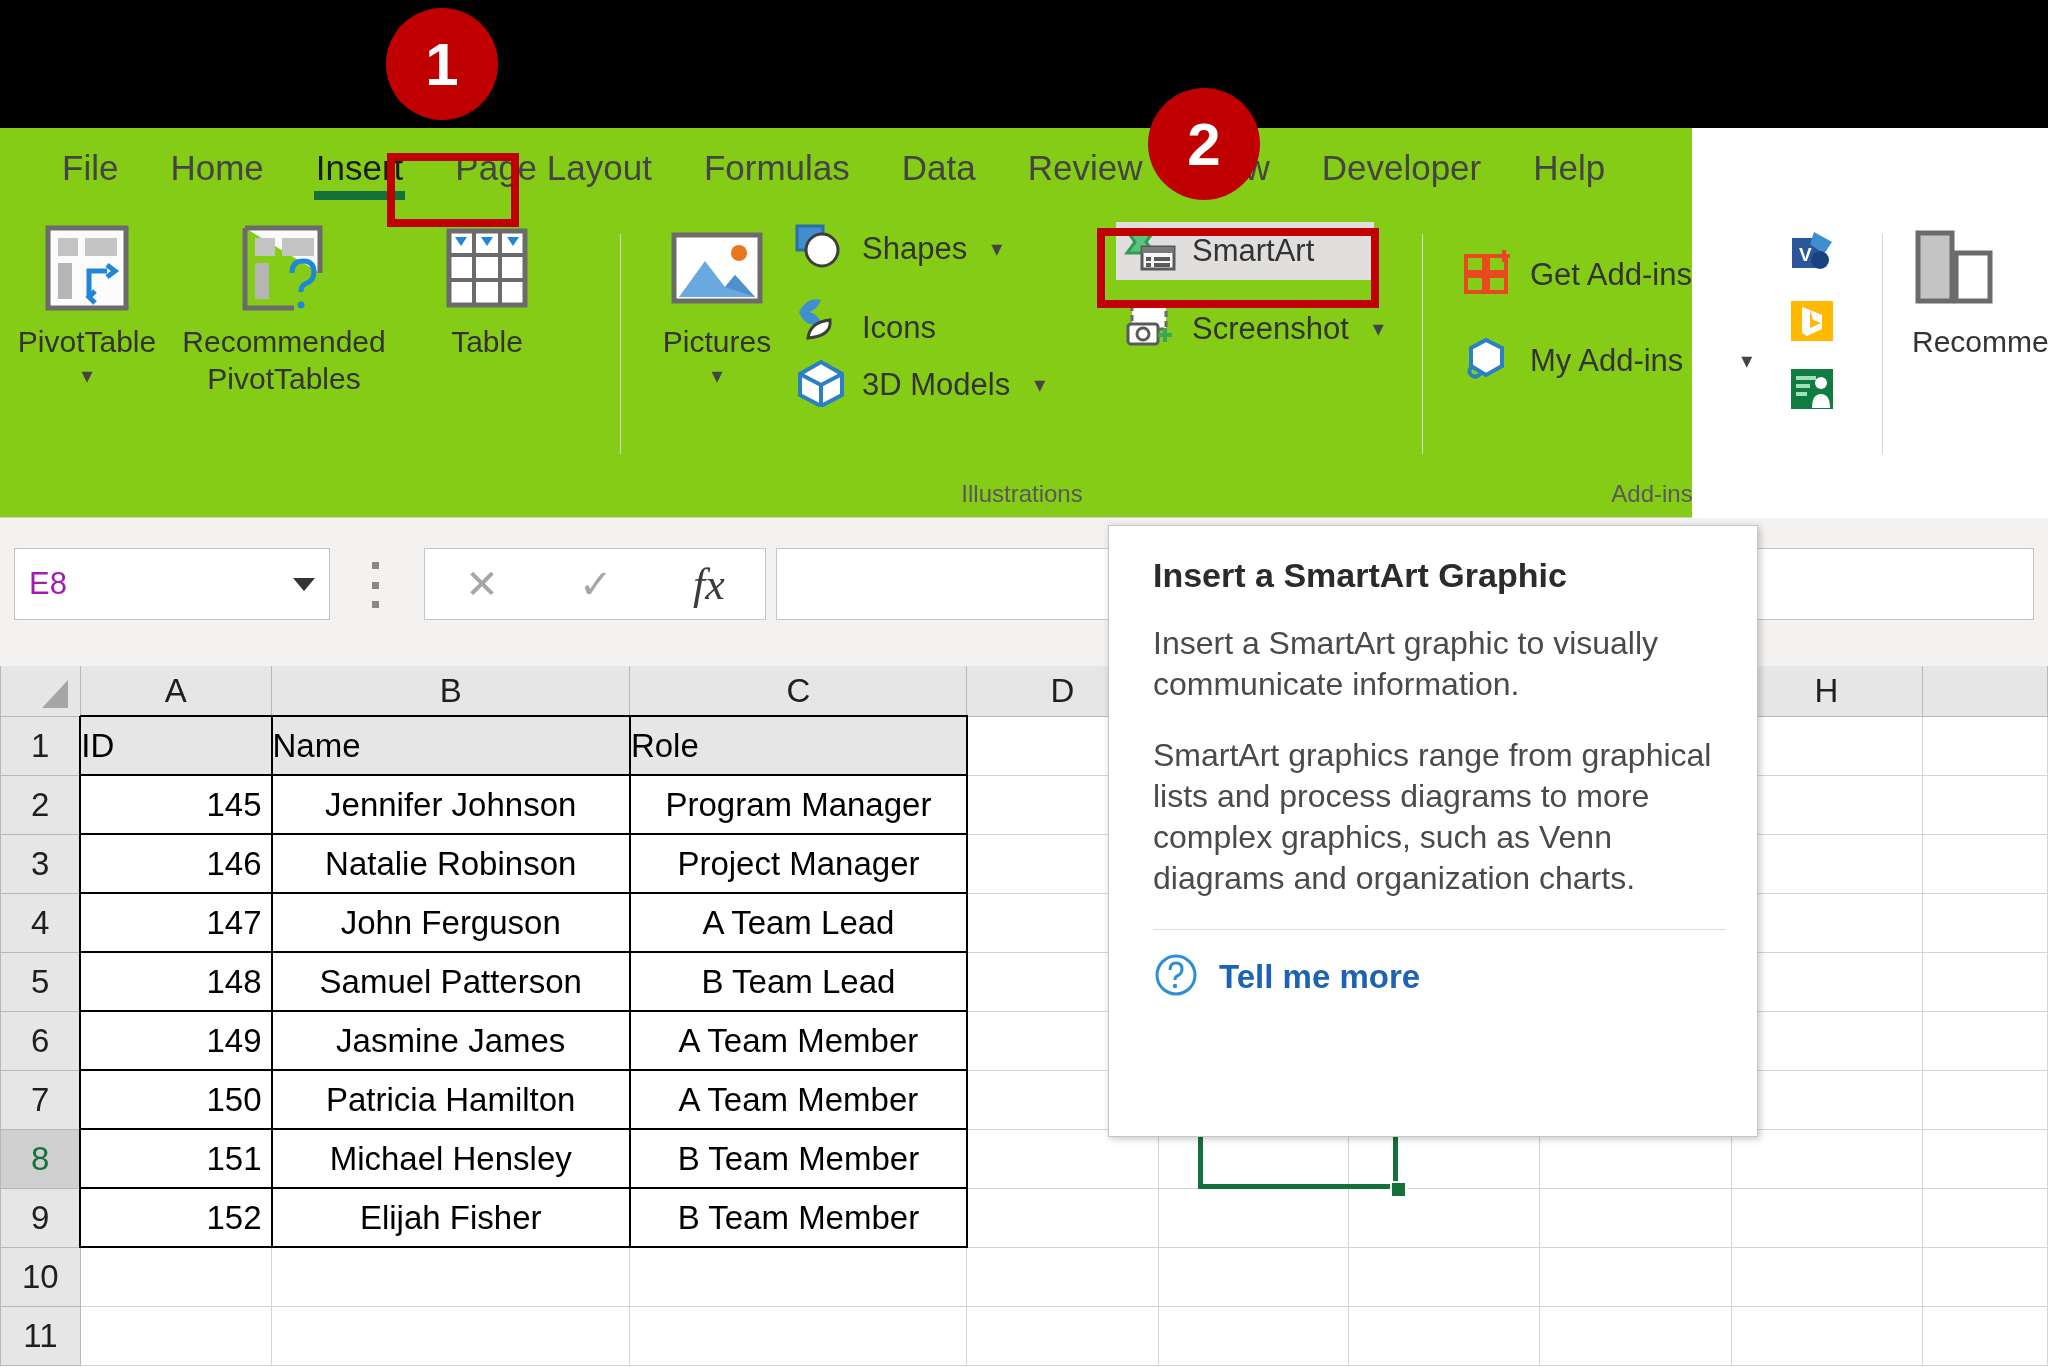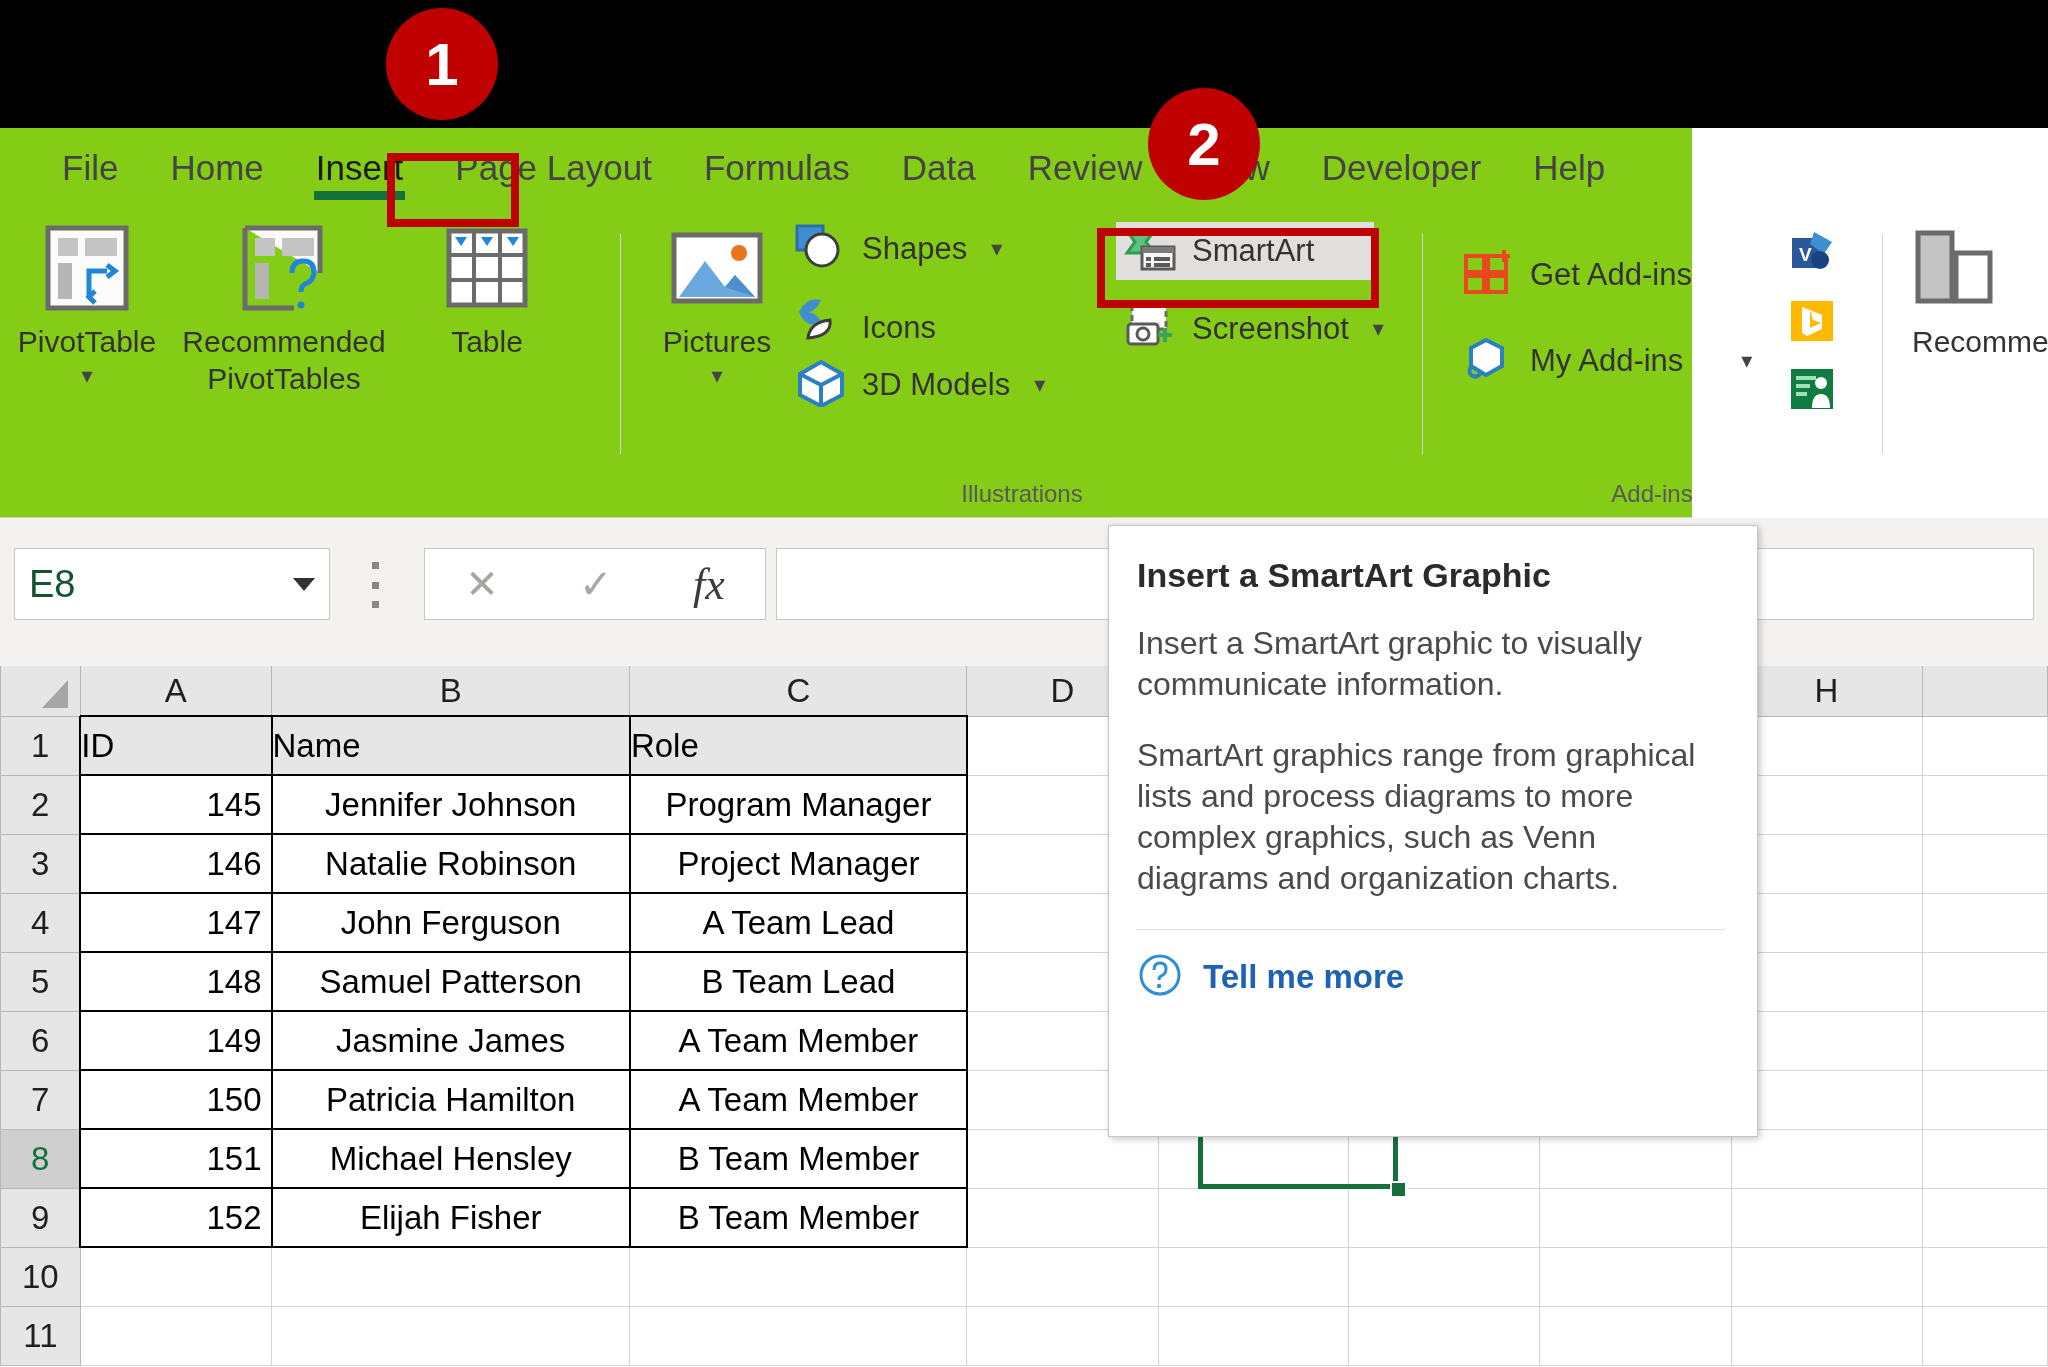--- a/index.html
+++ b/index.html
@@ -83,21 +83,21 @@
   
   .fbar {
     position: absolute; left: 0; top: 518px; width: 2048px; height: 148px;
     background: #f3f2f1;
   }
   .namebox {
     position: absolute; left: 14px; top: 30px; width: 316px; height: 72px;
     background: #ffffff; border: 1px solid #c8c6c4;
     display: flex; align-items: center; padding: 0 14px;
   }
-  .namebox .nbtxt { font-size: 38px; color: #14532d; flex: 1; }
+  .namebox .nbtxt { font-size: 31px; color: #a21caf; flex: 1; }
   .nbcaret {
     width: 0; height: 0; border-left: 11px solid transparent;
     border-right: 11px solid transparent; border-top: 13px solid #333;
   }
   .dotsep {
     position: absolute; left: 372px; top: 44px; width: 7px; height: 46px;
     display: flex; flex-direction: column; justify-content: space-between;
   }
   .dotsep i { display: block; width: 7px; height: 7px; background: #8a8886; }
   .fbtns {
@@ -144,21 +144,21 @@
   .selhandle {
     position: absolute; width: 17px; height: 17px; background: #15713c;
     border: 2px solid #ffffff;
   }
 
   
   .tooltip {
     position: absolute; left: 1108px; top: 525px; width: 650px; height: 612px;
     background: #ffffff; border: 1px solid #c8c6c4;
     box-shadow: 2px 2px 7px rgba(0,0,0,.22);
-    padding: 30px 32px 0 28px;
+    padding: 30px 32px 0 44px;
   }
   .tt-title { font-size: 34px; font-weight: bold; color: #2b2b2b; margin-bottom: 28px; }
   .tt-p { font-size: 32px; color: #4a4a4a; line-height: 1.28; margin-bottom: 30px; }
   .tt-div { height: 1px; background: #dcdcdc; margin: 10px 0 22px 0; }
   .tt-link { display: flex; align-items: center; gap: 20px; }
   .tt-link .lk { font-size: 33px; font-weight: bold; color: #1d62b3; }
 </style>
 </head>
 <body>
 <div id="app">

